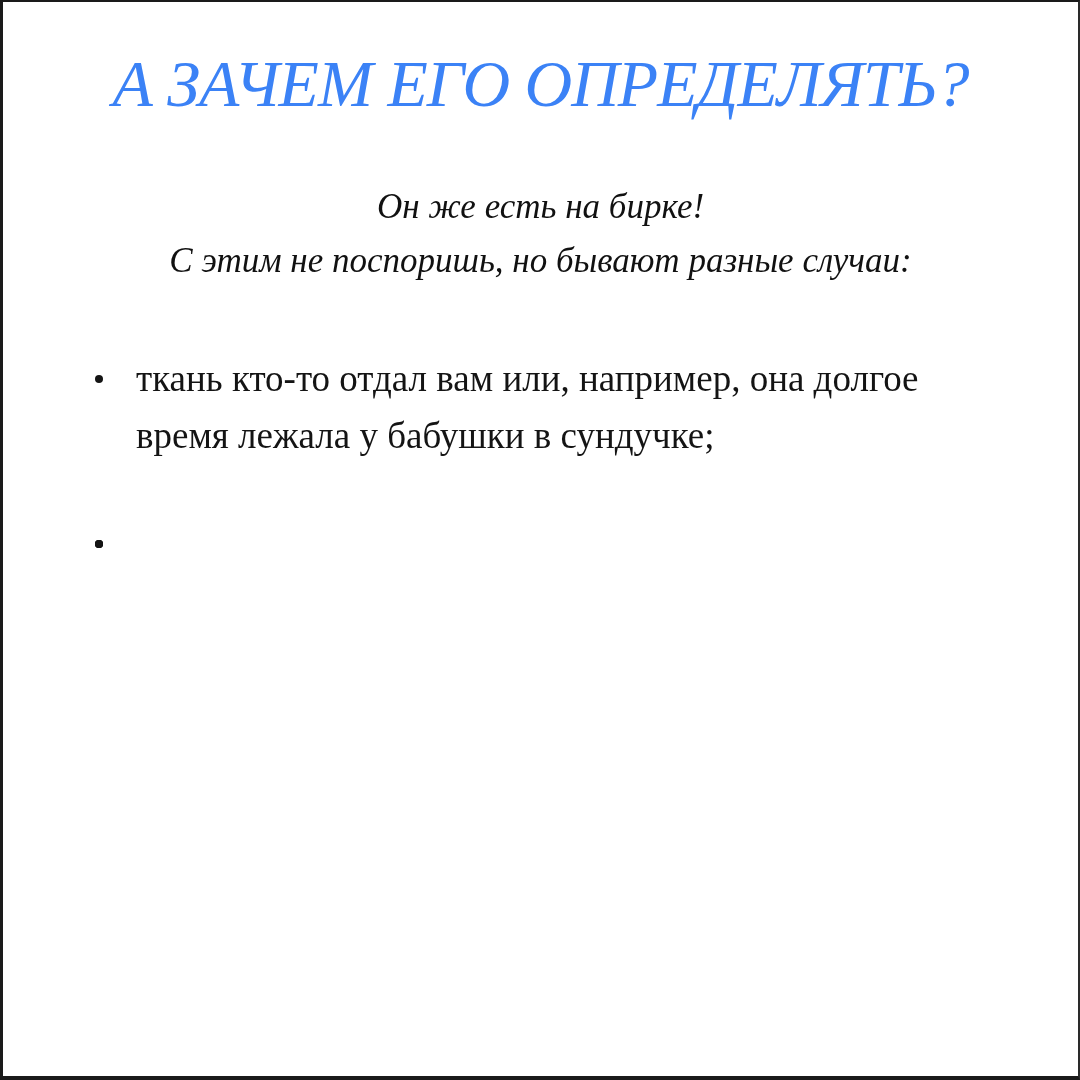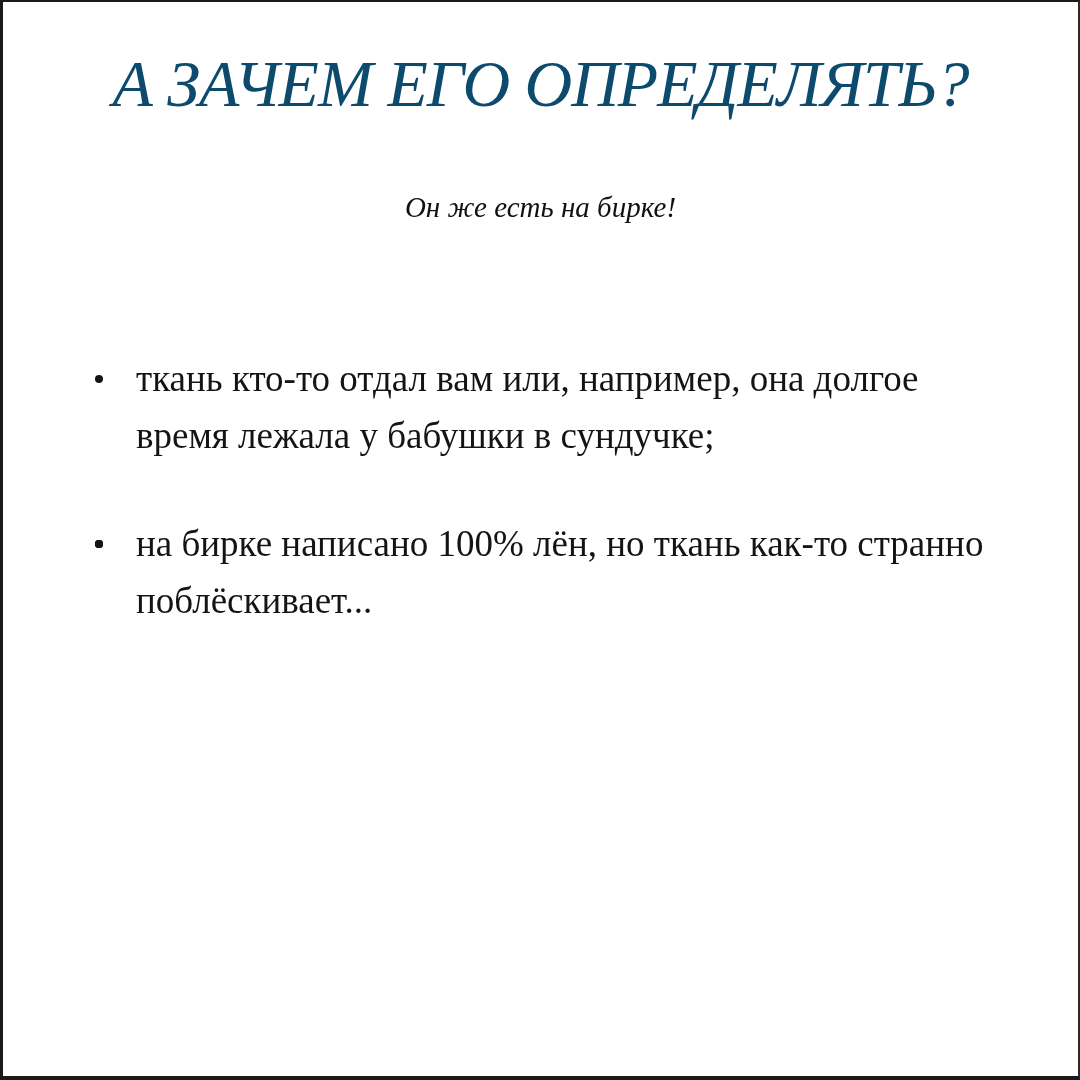--- a/index.html
+++ b/index.html
@@ -22,34 +22,34 @@
     .title {
       position: absolute;
       top: 42px;
       left: 0;
       right: 0;
       text-align: center;
       font-family: "Liberation Serif", "DejaVu Serif", serif;
       font-style: italic;
       font-size: 66px;
       line-height: 1.2;
-      color: #0c4a6e;
+      color: #3b82f6;
       letter-spacing: -1px;
       margin: 0;
       font-weight: normal;
     }
     .subtitle {
       position: absolute;
       top: 178px;
       left: 0;
       right: 0;
       text-align: center;
       font-family: "Liberation Serif", "DejaVu Serif", serif;
       font-style: italic;
-      font-size: 29px;
+      font-size: 35px;
       line-height: 54px;
       color: #111111;
     }
     .subtitle div { margin: 0; }
     .list {
       position: absolute;
       top: 348px;
       left: 88px;
       right: 76px;
       margin: 0;
@@ -76,31 +76,31 @@
     }
   </style>
 </head>
 <body>
 
 <div class="frame">
   <h1 class="title">А ЗАЧЕМ ЕГО ОПРЕДЕЛЯТЬ?</h1>
 
   <div class="subtitle">
     <div>Он же есть на бирке!</div>
+    <div>С этим не поспоришь, но бывают разные случаи:</div>
   </div>
 
   <ul class="list">
     <li>
       <span class="bullet"></span>
       <span>ткань кто-то отдал вам или, например, она долгое время лежала у бабушки в сундучке;</span>
     </li>
     <li>
       <span class="bullet"></span>
     </li>
     <li>
       <span class="bullet"></span>
     </li>
     <li>
       <span class="bullet"></span>
-      <span>на бирке написано 100% лён, но ткань как-то странно поблёскивает...</span>
     </li>
   </ul>
 </div>
 
 </body></html>

